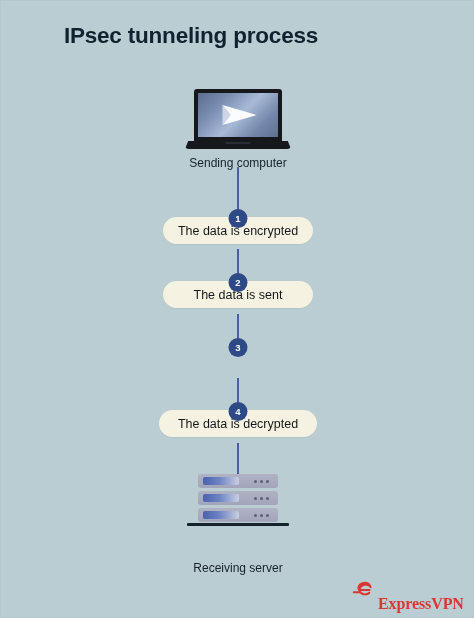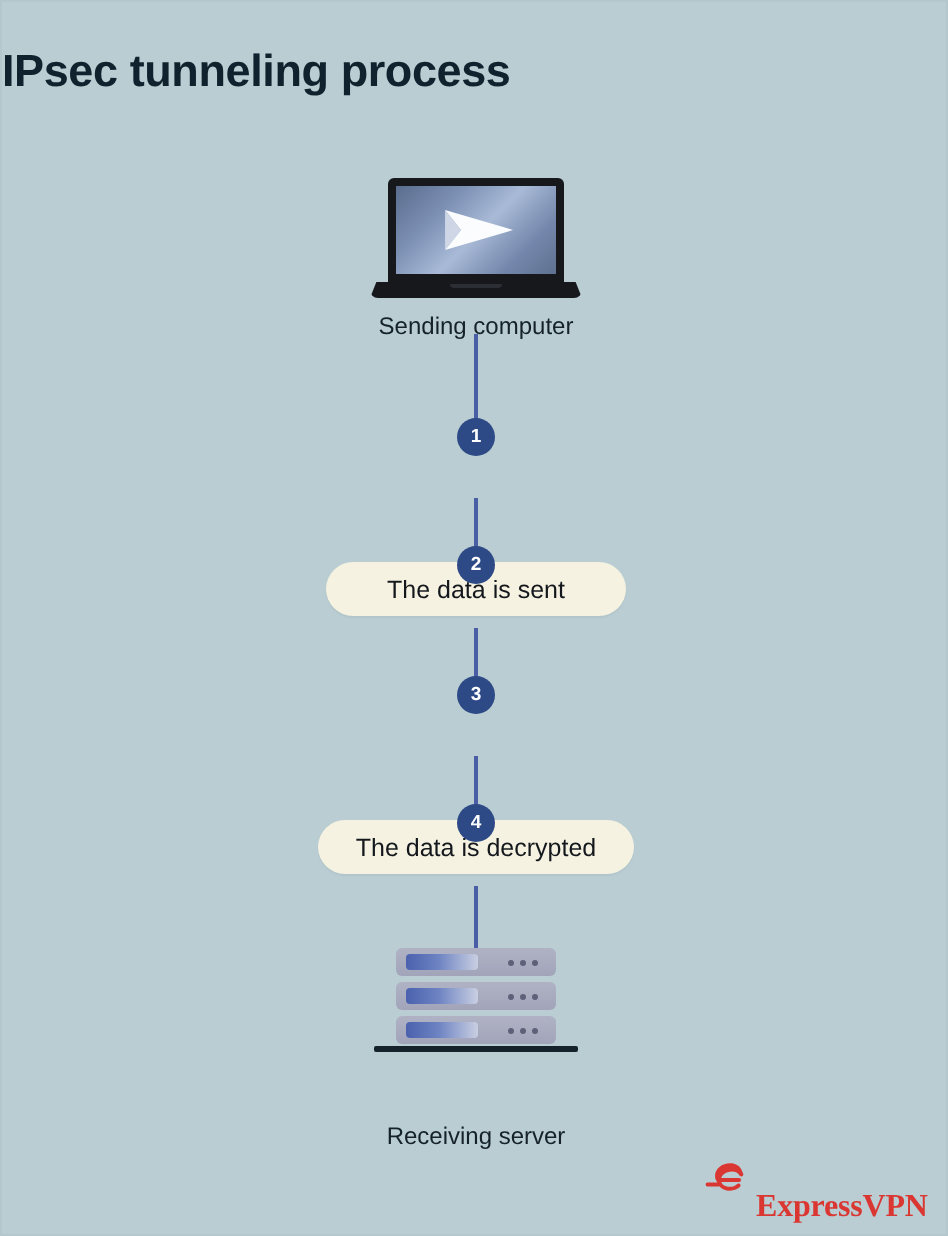--- a/index.html
+++ b/index.html
@@ -24,20 +24,21 @@
     box-sizing: border-box;
     border: 1px solid #b3c7cc;
   }
 
   
   .title {
     position: absolute;
     top: 22px;
     left: 0;
     width: 380px;
+    text-align: center;
     font-size: 22.5px;
     font-weight: bold;
     color: #10222e;
     letter-spacing: -0.2px;
   }
 
   
   .spine {
     position: absolute;
     left: 236px;
@@ -262,20 +263,21 @@
         </svg>
       </div>
     </div>
     <div class="base"></div>
     <div class="base-notch"></div>
   </div>
   <div class="caption caption-sending">Sending computer</div>
 
   <div class="step step-1">
     <div class="badge">1</div>
+    <div class="pill pill-w1">The data is encrypted</div>
   </div>
 
   <div class="step step-2">
     <div class="badge">2</div>
     <div class="pill pill-w2">The data is sent</div>
   </div>
 
   <div class="step step-3">
     <div class="badge">3</div>
   </div>

